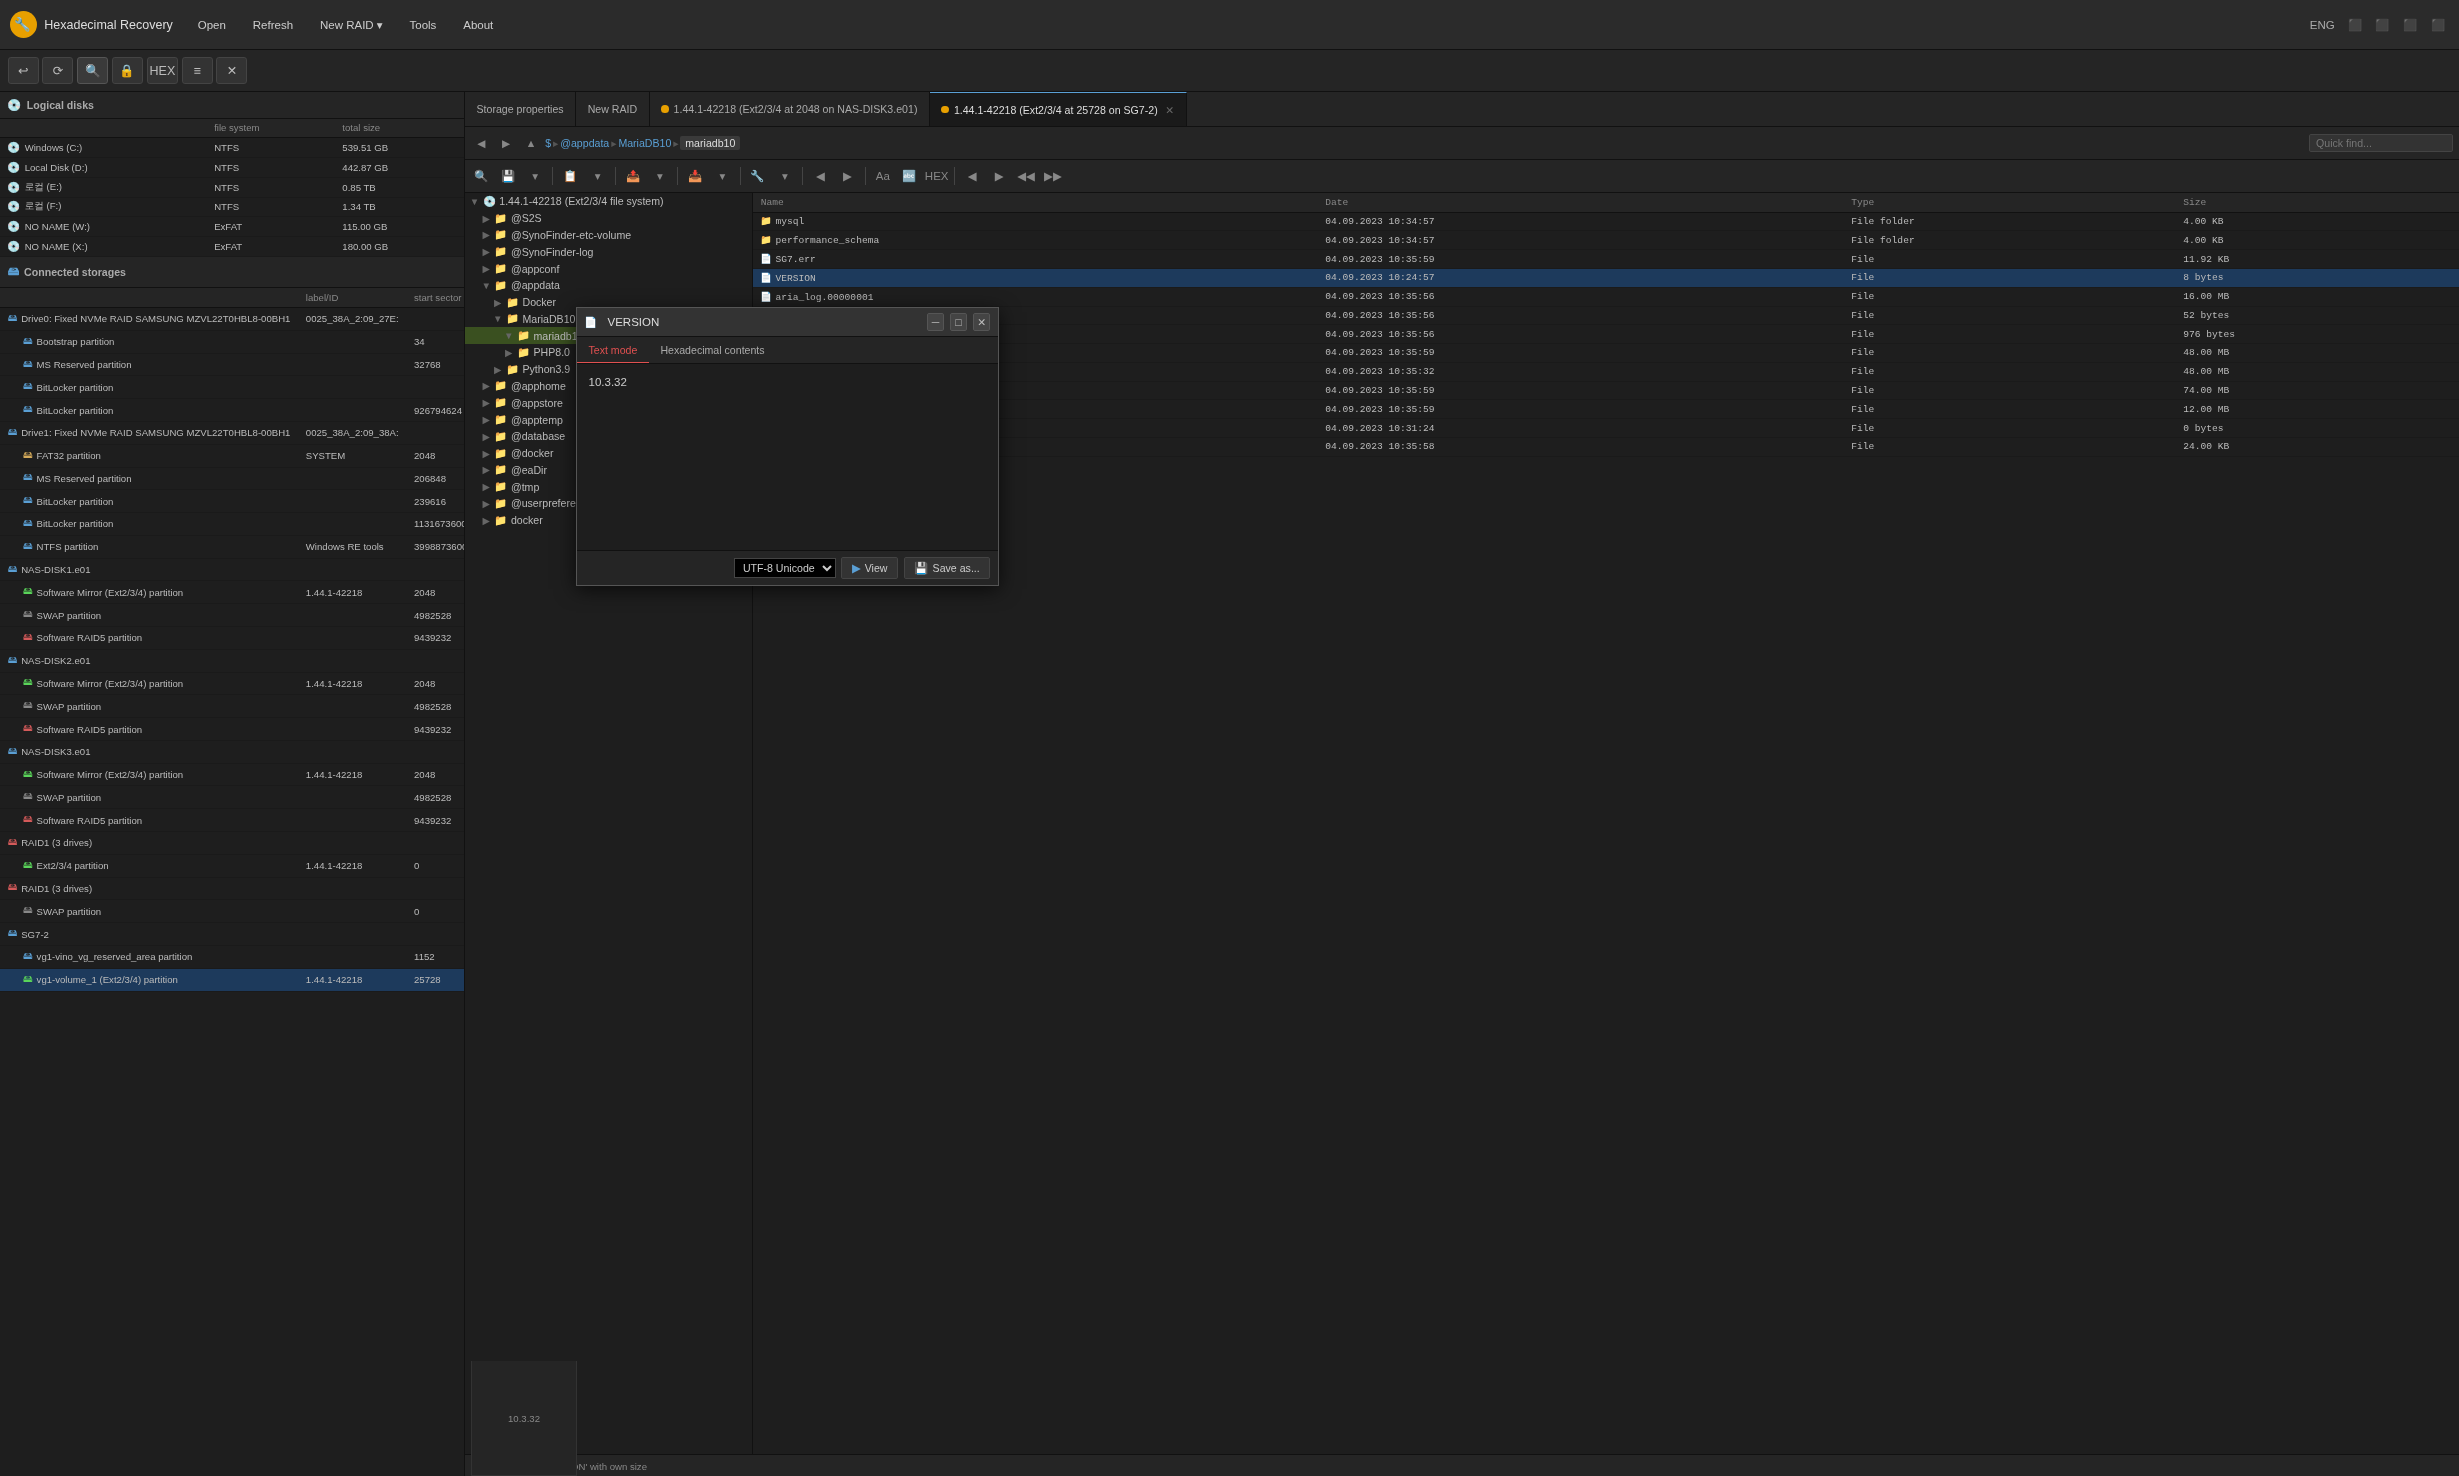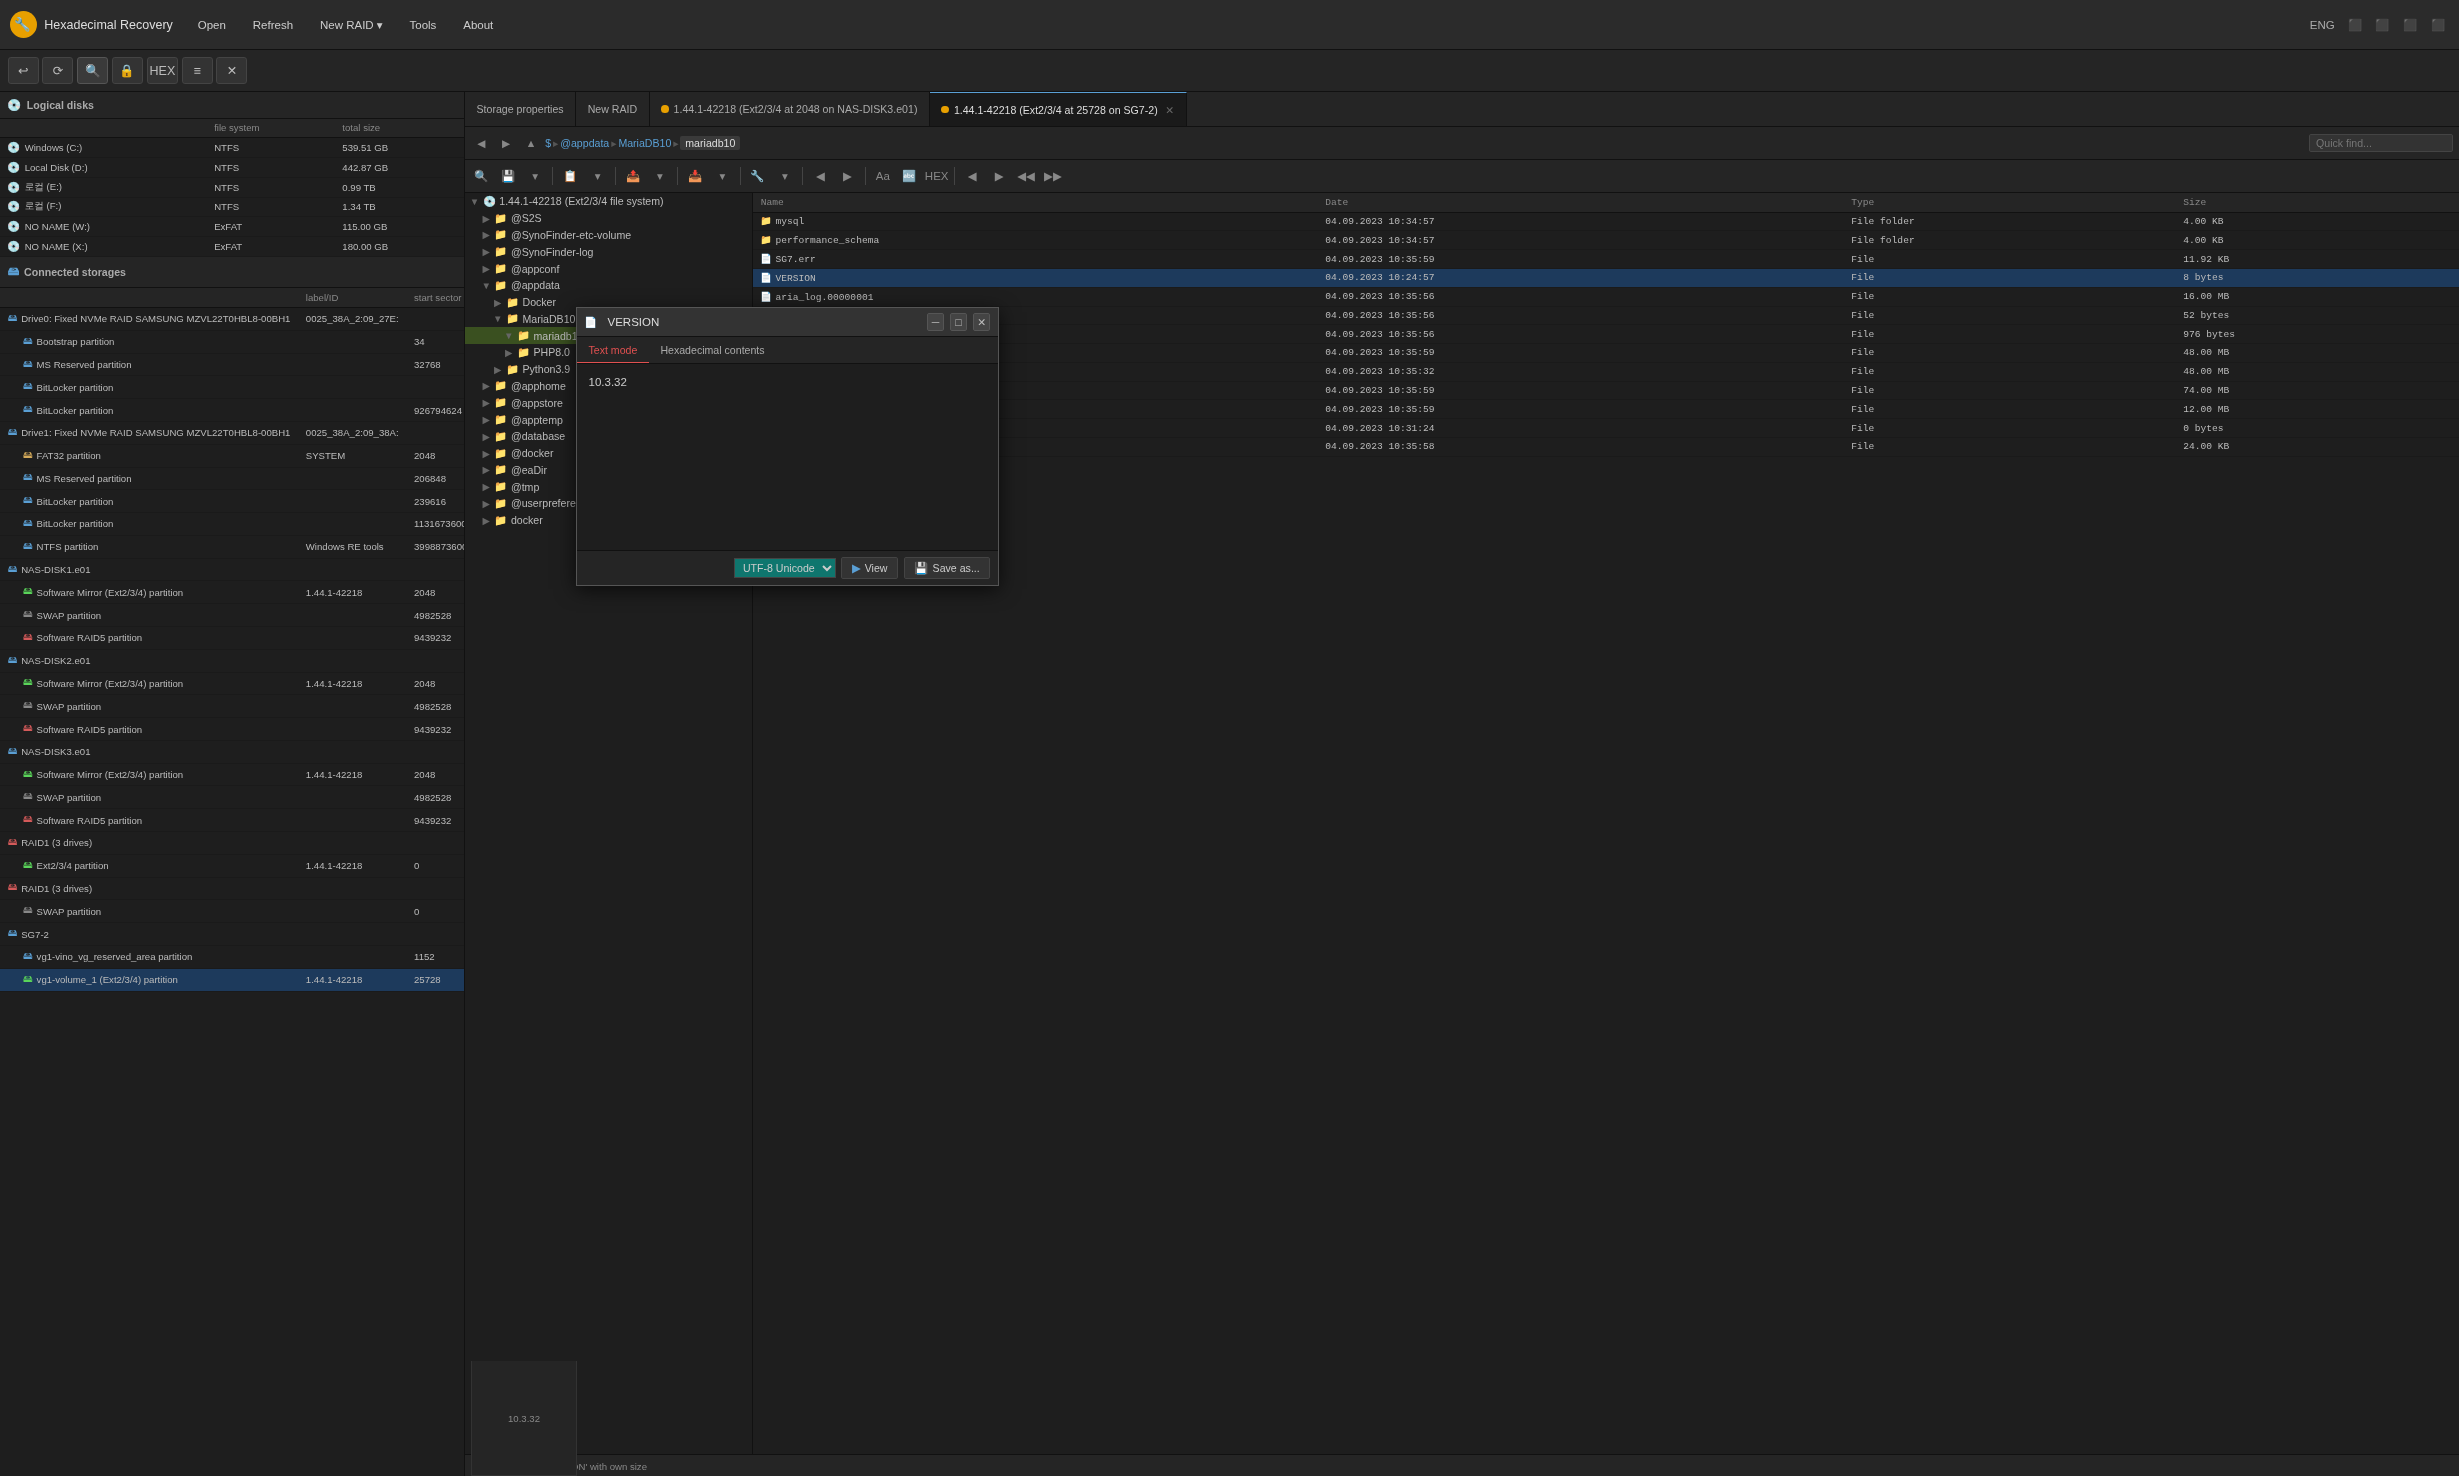--- a/index.html
+++ b/index.html
@@ -111,21 +111,21 @@
 
     #version-dialog .dialog-tabs { display: flex; height: 27px; background: #252525; border-bottom: 1px solid #111; }
     .dialog-tab { padding: 0 11.5px; display: flex; align-items: center; font-size: 10.6px; color: #aaa; cursor: pointer; border-bottom: 1.9px solid transparent; }
     .dialog-tab.active { color: #e05050; border-bottom-color: #e05050; }
 
     #version-dialog .dialog-content { flex: 1; padding: 11.5px; background: #1e1e1e; font-size: 11.5px; color: #ccc; overflow-y: auto; }
 
     #version-dialog .dialog-footer {
       display: flex; align-items: center; justify-content: flex-end; height: 35px; background: #252525; border-top: 1px solid #111; padding: 0 7.7px; gap: 5.8px;
     }
-    .encoding-select { background: #0f766e; border: 1px solid #444; color: #ccc; font-size: 10.6px; padding: 1.9px 3.8px; }
+    .encoding-select { background: #000000; border: 1px solid #444; color: #ccc; font-size: 10.6px; padding: 1.9px 3.8px; }
     .dialog-footer-btn { display: flex; align-items: center; gap: 3.8px; padding: 2.9px 9.6px; background: #333; border: 1px solid #444; color: #ccc; font-size: 10.6px; cursor: pointer; border-radius: 1.9px; }
     .dialog-footer-btn .btn-icon { font-size: 11.5px; color: #5a9fd4; }
 
     
     #preview-panel {
       position: absolute; left: 471px; bottom: 0; width: 106px; height: 115px;
       background: #252525; border: 1px solid #333; border-top: none;
       display: flex; flex-direction: column; align-items: center; justify-content: center;
       font-size: 9.6px; color: #777; z-index: 50;
     }
@@ -204,21 +204,21 @@
     <td>442.87 GB</td>
   </tr>
           <tr>
     <td>
               <div class="item-name">
                 <span class="disk-icon ntfs">💿</span>
                 <span>로컬 (E:)</span>
               </div>
             </td>
     <td>NTFS</td>
-    <td>0.99 TB</td>
+    <td>0.85 TB</td>
   </tr>
           <tr>
     <td>
               <div class="item-name">
                 <span class="disk-icon ntfs">💿</span>
                 <span>로컬 (F:)</span>
               </div>
             </td>
     <td>NTFS</td>
     <td>1.34 TB</td>

